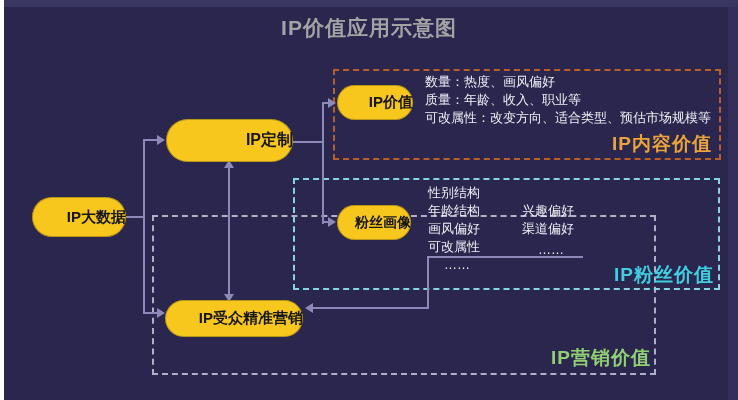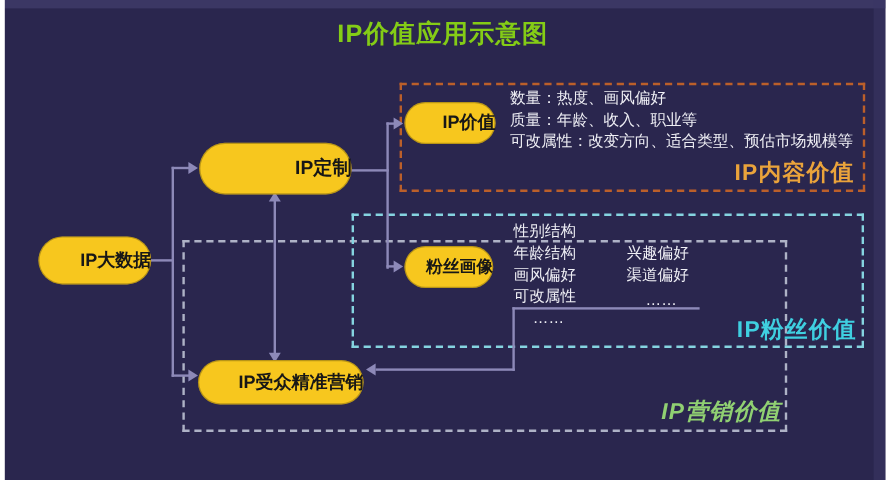--- a/index.html
+++ b/index.html
@@ -6,34 +6,34 @@
   #stage{
     position:relative;width:738px;height:400px;overflow:hidden;
     background:var(--background);
     font-family:"Liberation Sans","DejaVu Sans",sans-serif;
   }
   .edge-left{position:absolute;left:0;top:0;width:4px;height:400px;background:#ffffff;}
   .edge-top{position:absolute;left:0;top:0;width:738px;height:7px;background:var(--edge_tint);}
   .edge-right{position:absolute;right:0;top:0;width:10px;height:400px;background:var(--edge_tint);opacity:.55;}
   .title{
     position:absolute;left:0;top:14px;width:738px;text-align:center;
-    color:#84cc16;font-size:21px;font-weight:bold;letter-spacing:1px;
+    color:#a3a3a3;font-size:21px;font-weight:bold;letter-spacing:1px;
   }
   .pill{
     position:absolute;display:flex;align-items:center;justify-content:flex-end;
     background:var(--node_yellow);color:#171717;font-weight:bold;
     border-radius:24px;box-shadow:0 0 0 1px rgba(0,0,0,.25) inset;z-index:6;
   }
   .dash{position:absolute;z-index:2;}
   .dash .blabel{position:absolute;font-weight:bold;font-size:19px;letter-spacing:1px;}
   .box-content{left:333px;top:69px;width:384px;height:87px;border:2px dashed var(--content_box_border);}
   .box-content .blabel{right:7px;bottom:1px;color:var(--content_label);}
   .box-fans{left:293px;top:178px;width:423px;height:108px;border:2px dashed var(--fans_box_border);}
   .box-fans .blabel{right:4px;bottom:0px;color:var(--fans_label);}
-  .box-marketing{left:152px;top:200px;width:500px;height:156px;border:2px dashed var(--marketing_box_border);font-style:italic;}
+  .box-marketing{left:152px;top:215px;width:500px;height:156px;border:2px dashed var(--marketing_box_border);}
   .box-marketing .blabel{right:3px;bottom:2px;color:var(--marketing_label);}
   .txt{position:absolute;color:#eeeef4;font-size:13px;z-index:4;}
   .txt div{height:18px;line-height:18px;white-space:nowrap;}
   .indent{padding-left:16px;}
   .ln{position:absolute;background:var(--connector);z-index:3;}
   .arr{position:absolute;width:0;height:0;z-index:5;}
   .arr-r{border-top:5px solid transparent;border-bottom:5px solid transparent;border-left:8px solid var(--connector);}
   .arr-l{border-top:5px solid transparent;border-bottom:5px solid transparent;border-right:8px solid var(--connector);}
   .arr-u{border-left:5px solid transparent;border-right:5px solid transparent;border-bottom:8px solid var(--connector);}
   .arr-d{border-left:5px solid transparent;border-right:5px solid transparent;border-top:8px solid var(--connector);}

